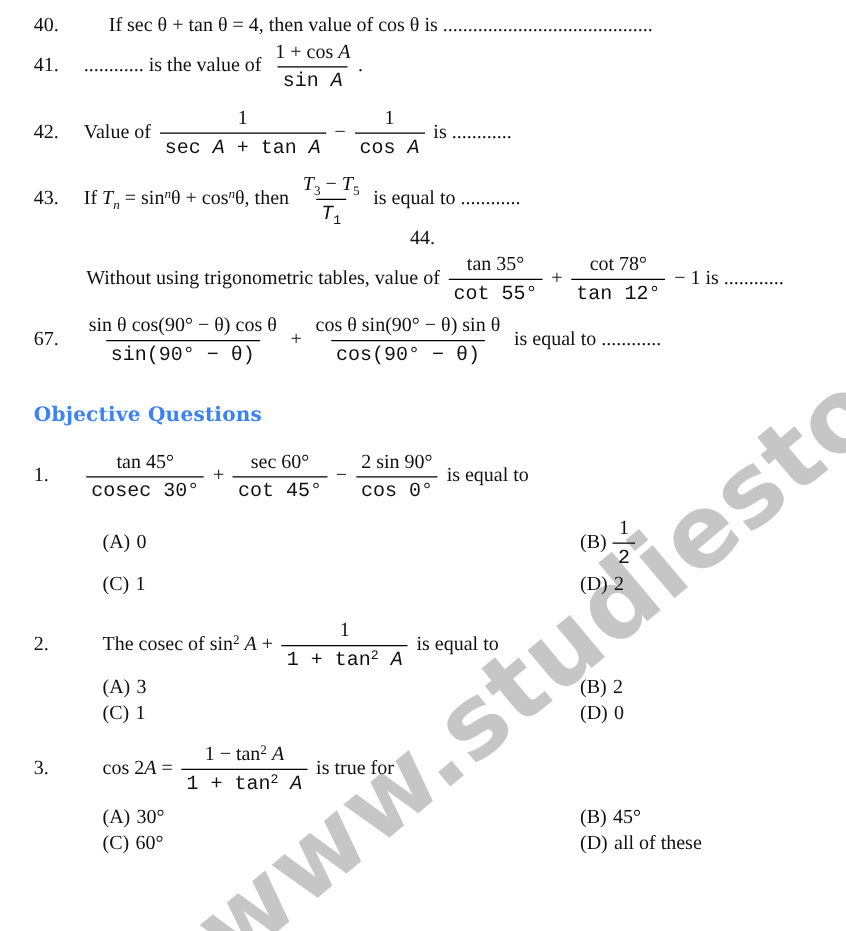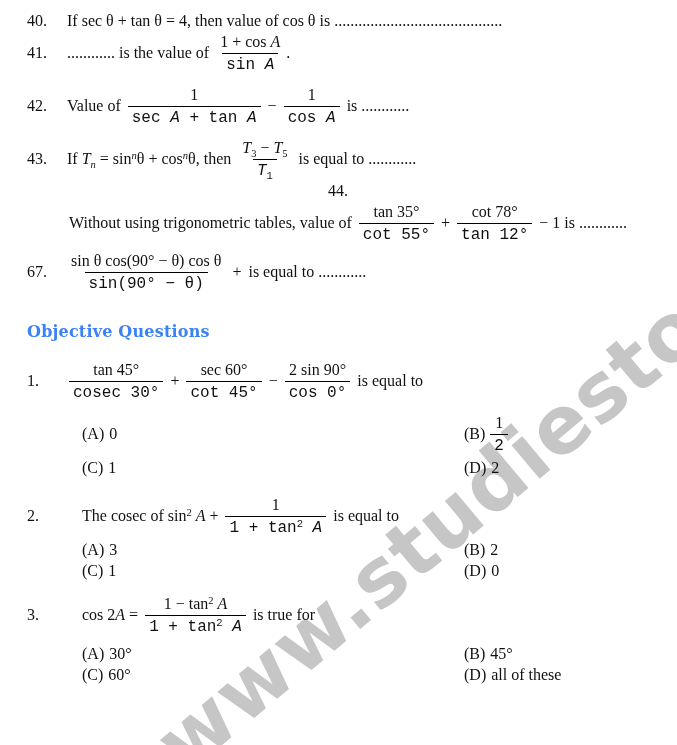--- a/index.html
+++ b/index.html
@@ -34,21 +34,21 @@
   .opt { display:flex; align-items:center; gap:5px; white-space:nowrap; }
 </style>
 </head>
 <body>
 
 <div class="page">
   <div class="watermark" style="color: rgb(198, 198, 198);">www.studiestoday</div>
 
   <div class="content">
 
-    <div class="q" style="margin-top:5px;">
+    <div class="q" style="margin-top:5px;gap:20px;">
       <span class="qnum">40.</span>
       <div class="qbody">
         <span class="rich"><span>If sec θ + tan θ = 4, then value of cos θ is ..........................................</span></span>
       </div>
     </div>
 
     <div class="q" style="margin-top:0;">
       <span class="qnum">41.</span>
       <div class="qbody">
         <span class="rich"><span>............ is the value of</span></span>
@@ -107,20 +107,24 @@
     </div>
 
     <div class="q" style="margin-top:6px;">
       <span class="qnum">67.</span>
       <div class="qbody">
         <span class="frac">
           <span class="fnum"><span>sin θ cos(90° − θ) cos θ</span></span>
           <span class="fden"><span>sin(90° − θ)</span></span>
         </span>
         <span class="rich"><span>+</span></span>
+        <span class="frac">
+          <span class="fnum"><span>cos θ sin(90° − θ) sin θ</span></span>
+          <span class="fden"><span>cos(90° − θ)</span></span>
+        </span>
         <span class="rich"><span>is equal to ............</span></span>
       </div>
     </div>
 
     <div class="heading">Objective Questions</div>
 
     <div class="q oq" style="margin-top:18px;">
       <span class="qnum">1.</span>
       <div class="qbody" style="margin-left:-13px;">
         <span class="frac">

